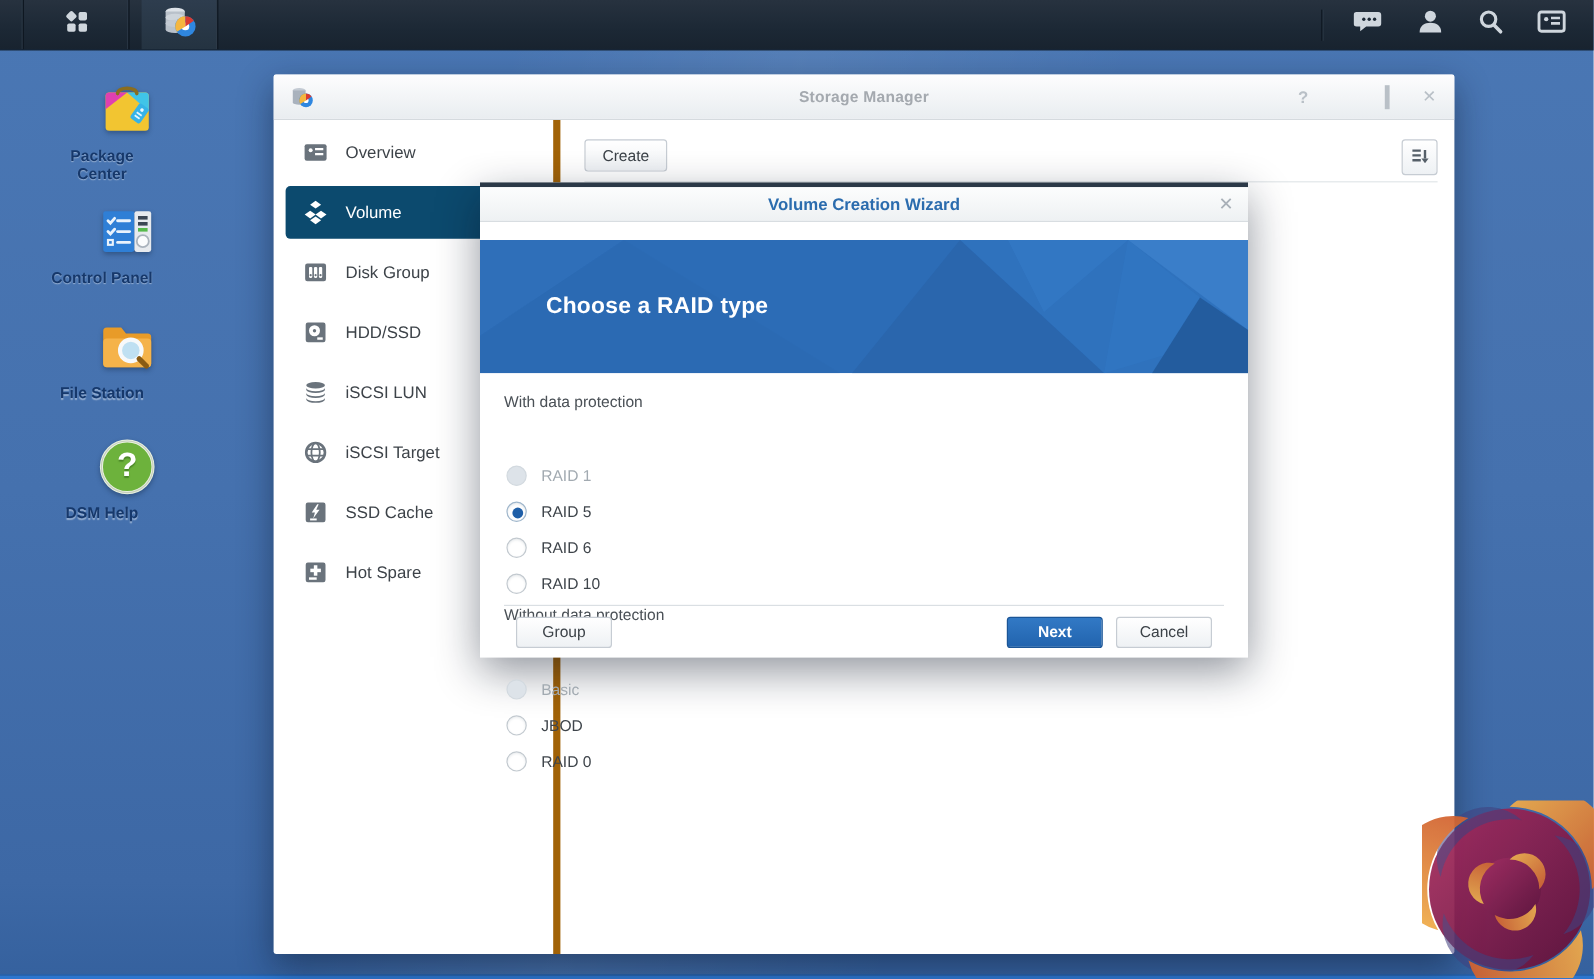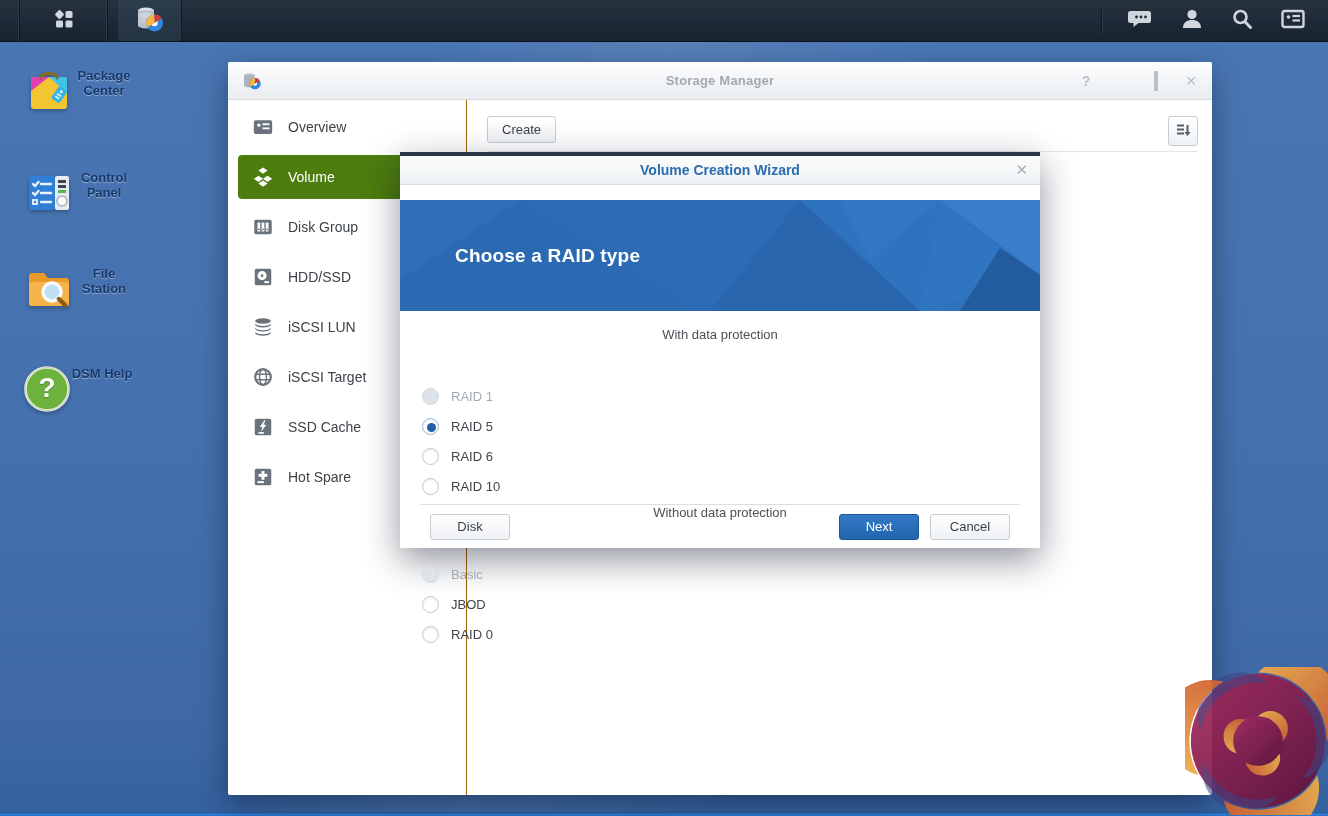--- a/index.html
+++ b/index.html
@@ -18,22 +18,22 @@
   .taskbar { position:absolute; left:0; top:0; right:0; height:42px; z-index:6;
     background:linear-gradient(180deg,#27323f,#1c2835 60%,#18232f);
     border-bottom:1px solid #0c141d; display:flex; align-items:stretch; }
   .tb-seg { border-right:1px solid #0e1721; box-shadow:inset -1px 0 0 #2c3947; }
   .tb-btn { display:flex; align-items:center; justify-content:center; cursor:pointer; }
   .tb-btn.lit { background:linear-gradient(180deg,#2e3d4e,#243341); }
   .tb-right { margin-left:auto; display:flex; align-items:center; gap:26px; padding-right:22px; }
   .tb-right .divider { width:1px; height:26px; background:#0e1721; box-shadow:1px 0 0 #2c3947; }
 
   
-  .dicon { position:absolute; width:110px; left:23px; display:flex; flex-direction:row;
-    align-items:flex-start; cursor:pointer; }
+  .dicon { position:absolute; width:110px; left:23px; display:flex; flex-direction:column;
+    align-items:flex-end; cursor:pointer; }
   .dicon .art { width:54px; height:54px; display:flex; align-items:center; justify-content:center;
     filter:drop-shadow(0 2px 2px rgba(10,25,50,.35)); }
   .dicon .lbl { margin-top:4px; width:96px; text-align:center; font-size:13px; font-weight:bold;
     color:#16386b; line-height:15px; text-shadow:0 1px 1px rgba(255,255,255,.45); }
   .dsm-help-wrap { position:relative; width:48px; height:48px; }
   .dsm-help-wrap .qmark { position:absolute; inset:0; display:flex; align-items:center;
     justify-content:center; color:#fff; font-size:28px; font-weight:bold; padding-bottom:2px;
     text-shadow:0 1px 1px rgba(40,90,20,.5); }
 
   
@@ -44,25 +44,25 @@
     display:flex; align-items:center; padding:0 14px; position:relative; }
   .titlebar .app-ico { width:20px; height:20px; }
   .win-title { position:absolute; left:0; right:0; text-align:center; font-size:13px;
     font-weight:bold; color:#a4a9af; letter-spacing:.2px; pointer-events:none; }
   .win-ctrls { margin-left:auto; display:flex; align-items:center; gap:21px; color:#b9c0c7; }
   .win-ctrls .wc { width:14px; text-align:center; font-size:14px; font-weight:bold; cursor:pointer; }
   .wc-min { width:12px; height:2px; background:#b9c0c7; margin-top:8px; }
   .wc-max { width:11px; height:10px; border:2px solid #b9c0c7; }
 
   .win-body { position:absolute; top:38px; left:0; right:0; bottom:0; display:flex; }
-  .sidebar { width:239px; border-right:1px solid #a16207; padding-top:2px; }
+  .sidebar { width:239px; border-right:6px solid #a16207; padding-top:2px; }
   .side-item { height:50px; display:flex; align-items:center; gap:14px; padding-left:14px;
     margin:0 0 0 10px; color:#3d4349; font-size:14px; cursor:pointer; }
   .side-item .ic { width:22px; height:22px; flex:0 0 22px; }
-  .side-item.sel { background:#4d7c0f; color:#fff; border-radius:4px 0 0 4px; height:44px; margin:3px 0 3px 10px; }
+  .side-item.sel { background:#0c4a6e; color:#fff; border-radius:4px 0 0 4px; height:44px; margin:3px 0 3px 10px; }
 
   .main { flex:1; position:relative; }
   .toolbar { height:36px; margin:16px 14px 0 20px; border-bottom:1px solid #e2e6e9;
     display:flex; justify-content:space-between; }
   .btn { display:inline-flex; align-items:center; justify-content:center; height:27px;
     padding:0 14px; font-size:13px; color:#3c4248; border:1px solid #c6ccd3; border-radius:3px;
     background:linear-gradient(180deg,#ffffff,#eef1f4); cursor:pointer; }
   .icon-btn { width:30px; height:30px; padding:0; }
 
   
@@ -72,39 +72,39 @@
     border-bottom:1px solid #d8dde1; display:flex; align-items:center; position:relative; }
   .dlg-title { position:absolute; left:0; right:0; text-align:center; font-size:14px;
     font-weight:bold; color:#2b6cae; }
   .dlg-close { margin-left:auto; margin-right:12px; color:#a8b0b8; font-size:15px;
     cursor:pointer; z-index:1; }
   .banner { position:relative; height:111px;margin-top:15px; }
   .banner svg { position:absolute; inset:0; }
   .banner .head { position:absolute; left:55px; top:0; bottom:0; display:flex; align-items:center;
     color:#fff; font-size:19px; font-weight:bold; letter-spacing:.2px; }
   .dlg-body { padding:16px 20px 0 20px; }
-  .grp-label { font-size:13px; color:#4a5056; height:20px; margin-bottom:9px;text-align:center; }
+  .grp-label { font-size:13px; color:#4a5056; height:20px; margin-bottom:9px; }
   .radio-row { height:30px; display:flex; align-items:center; gap:12px; padding-left:2px; cursor:pointer; }
   .radio { width:17px; height:17px; border-radius:50%; background:#fff; border:1px solid #c2c9cf;
     position:relative; flex:0 0 17px; box-shadow:inset 0 1px 2px rgba(60,80,100,.12); }
   .radio-row.disabled { cursor:default;margin-top:34px; }
   .radio-row.disabled .radio { background:#dde3e9; border-color:#d2d9df; box-shadow:none; }
   .radio-row.selected .radio { border-color:#9fb6cb; }
   .radio-row.selected .radio::after { content:""; position:absolute; left:4px; top:4px;
     width:9px; height:9px; border-radius:50%; background:#1f5fa8; }
   .radio-row .rlbl { font-size:13px; color:#3f454b; }
   .radio-row.disabled .rlbl { color:#a2aab1; }
   .grp2 { margin-top:4px; }
   .dlg-footer { position:absolute; left:20px; right:20px; bottom:0; height:44px;
     border-top:1px solid #dadfe3; display:flex; align-items:center; }
   .dlg-footer .btn { min-width:80px; height:26px; }
   .btn-back { margin-left:10px; }
   .foot-right { margin-left:auto; display:flex; gap:11px; margin-right:10px; }
   .btn-primary { background:linear-gradient(180deg,#3279c5,#2264ae); border-color:#1b5596;
-    color:#fff; font-weight:normal;margin-left:44px; }
+    color:#fff; font-weight:bold;margin-left:44px; }
 
   .watermark { position:absolute; left:1185px; top:667px; width:146px; height:148px;
     z-index:5; opacity:.93; pointer-events:none; }
 </style>
 </head>
 <body>
 
 <div class="desktop"></div>
 <div class="bottom-edge"></div>
 
@@ -427,21 +427,21 @@
       <span class="radio"></span>
       <span class="rlbl">JBOD</span>
     </div>
     <div class="radio-row">
       <span class="radio"></span>
       <span class="rlbl">RAID 0</span>
     </div>
   </div>
 
   <div class="dlg-footer">
-    <button class="btn btn-back">Disk</button>
+    <button class="btn btn-back">Group</button>
     <span class="foot-right">
       <button class="btn btn-primary">Next</button>
       <button class="btn">Cancel</button>
     </span>
   </div>
 </div>
 
 <div class="watermark">
   <svg width="146" height="148" viewBox="0 0 100 100">
     <defs>

